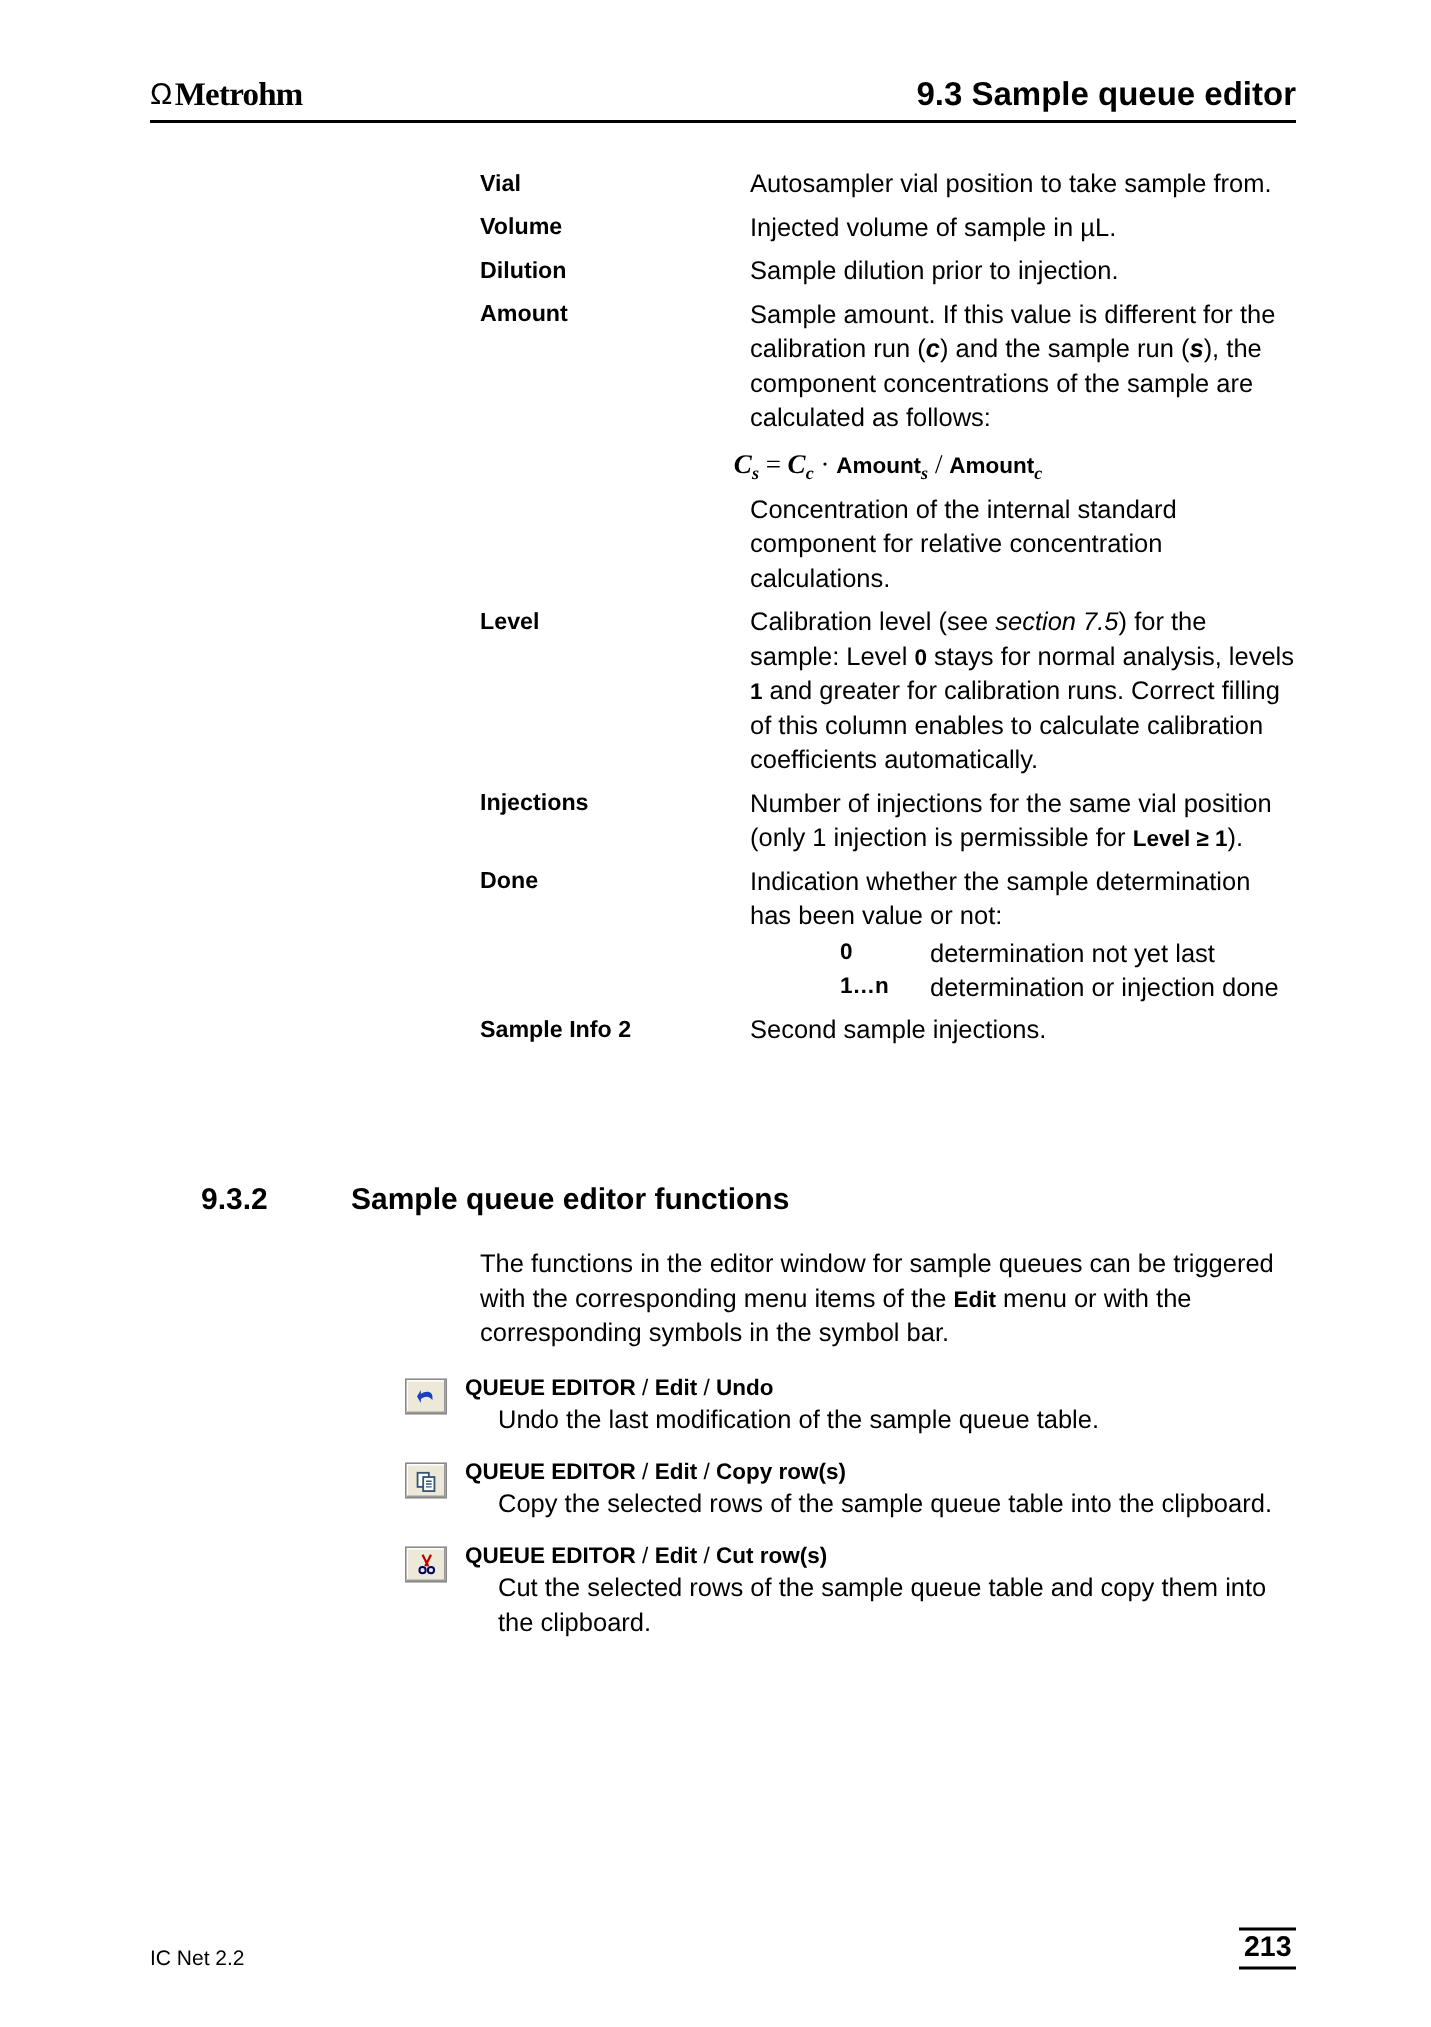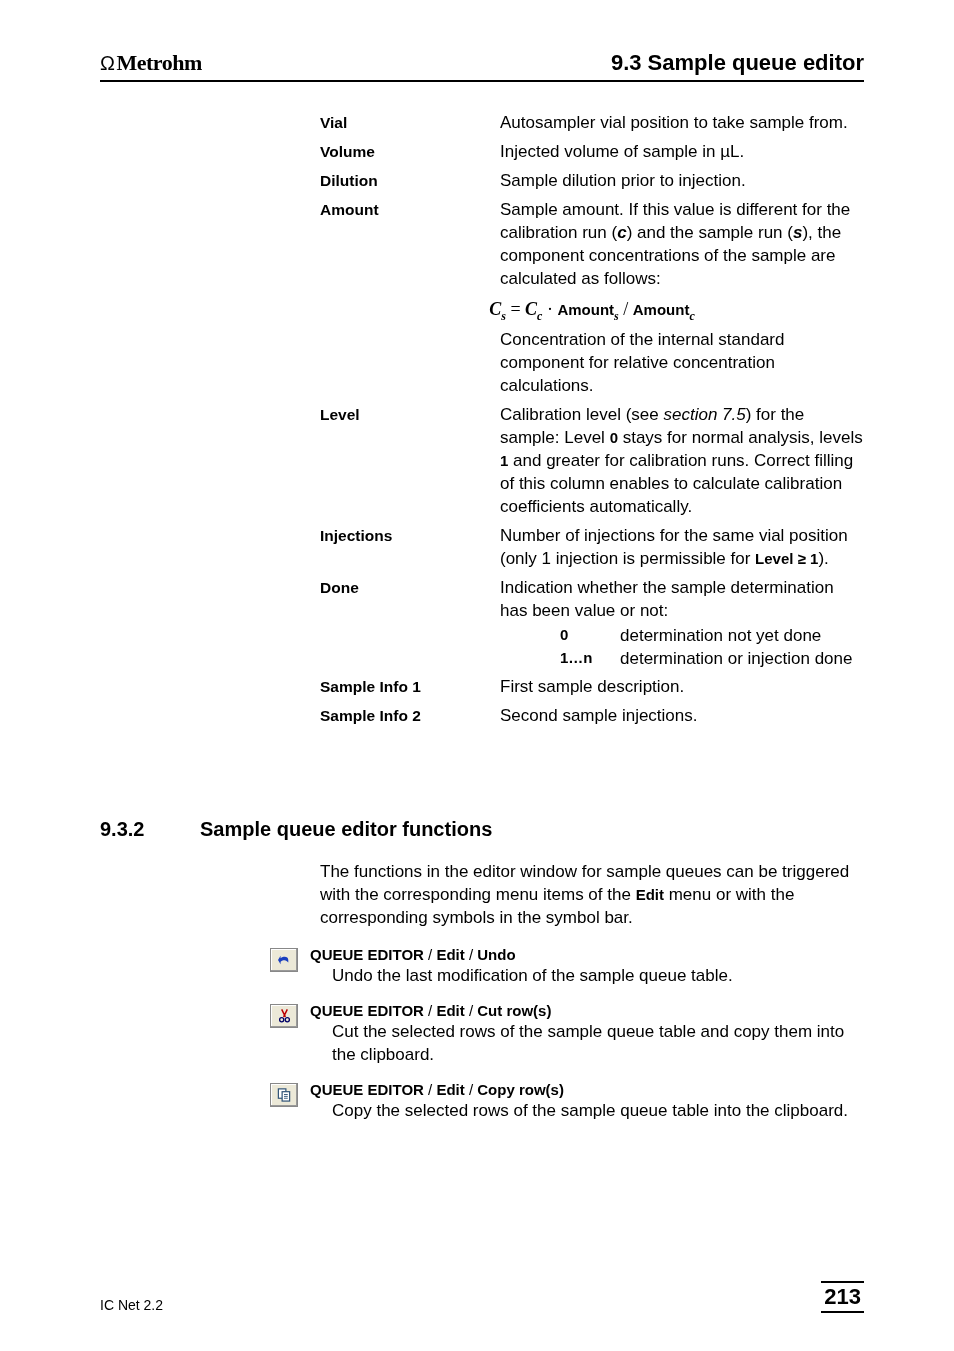--- a/index.html
+++ b/index.html
@@ -82,20 +82,21 @@
   .subtable .sval { flex: 1; }
   .section-num-row {
     display: flex;
     margin-top: 90px;
     margin-bottom: 20px;
   }
   .section-num {
     flex: 0 0 100px;
     font-weight: 900;
     font-size: 20px;
+    margin-left: 34px;
   }
   .section-title {
     font-weight: 900;
     font-size: 20px;
   }
   .section-intro {
     margin-left: 220px;
     font-size: 17px;
     line-height: 1.35;
     margin-bottom: 16px;
@@ -144,21 +145,21 @@
     left: 100px;
     right: 90px;
     bottom: 38px;
     display: flex;
     justify-content: space-between;
     font-size: 14px;
     align-items: flex-end;
   }
   .footer .pg {
     font-weight: bold;
-    font-size: 22px;
+    font-size: 19px;
     border-top: 2px solid #000;
     border-bottom: 2px solid #000;
     padding: 1px 3px;
   }
   .b15 { font-weight: bold; font-size: 15px; }
   .bi { font-weight: bold; font-style: italic;}
   .boldital { font-style: italic; font-weight: bold; }
   .wide-term { flex: 0 0 230px;}
 </style>
 </head>
@@ -227,34 +228,30 @@
       </div>
     </div>
 
     <div class="defrow">
       <div class="defterm">Done</div>
       <div class="defdesc">
         <span>Indication whether the sample determination has been value or not:</span>
         <div class="subtable">
           <div class="srow">
               <div class="skey">0</div>
-              <div class="sval">determination not yet done</div>
+              <div class="sval">determination not yet last</div>
             </div>
           <div class="srow">
               <div class="skey">1…n</div>
               <div class="sval">determination or injection done</div>
             </div>
         </div>
       </div>
     </div>
 
-    <div class="defrow">
-      <div class="defterm">Sample Info 1</div>
-      <div class="defdesc">First sample description.</div>
-    </div>
 
     <div class="defrow">
       <div class="defterm">Sample Info 2</div>
       <div class="defdesc">Second sample injections.</div>
     </div>
 
   </div>
 
   <div class="section-num-row">
     <div class="section-num">9.3.2</div>
@@ -271,38 +268,20 @@
         <svg class="icon-undo" viewBox="0 0 16 14">
             <path d="M3 7 C3 3, 8 2, 12 5 L12 2 L15 7 L12 12 L12 9 C8 6, 5 7, 3 10 Z" fill="#1a3fbf" transform="scale(-1,1) translate(-16,0)"></path>
           </svg>
       </div>
     </div>
     <div class="func-body">
       <div class="func-path">
         <span class="b">QUEUE EDITOR</span> / <span class="b">Edit</span> / <span class="b">Undo</span>
       </div>
       <div class="func-desc">Undo the last modification of the sample queue table.</div>
-    </div>
-  </div>
-
-  <div class="func-block">
-    <div class="func-icon-col">
-      <div class="icon-box">
-        <svg width="15" height="16" viewBox="0 0 16 16">
-            <path d="M5 1 L9 9 M11 1 L7 9" stroke="#b00" stroke-width="1.6" fill="none"></path>
-            <circle cx="5" cy="12" r="2.2" stroke="#006" stroke-width="1.4" fill="none"></circle>
-            <circle cx="11" cy="12" r="2.2" stroke="#006" stroke-width="1.4" fill="none"></circle>
-          </svg>
-      </div>
-    </div>
-    <div class="func-body">
-      <div class="func-path">
-        <span class="b">QUEUE EDITOR</span> / <span class="b">Edit</span> / <span class="b">Cut row(s)</span>
-      </div>
-      <div class="func-desc">Cut the selected rows of the sample queue table and copy them into the clipboard.</div>
     </div>
   </div>
 
   <div class="func-block">
     <div class="func-icon-col">
       <div class="icon-box">
         <svg width="16" height="15" viewBox="0 0 16 16">
             <rect x="2" y="2" width="8" height="10" fill="#fff" stroke="#357" stroke-width="1.3"></rect>
             <rect x="6" y="5" width="8" height="10" fill="#fff" stroke="#357" stroke-width="1.3"></rect>
             <line x1="8" y1="8" x2="12" y2="8" stroke="#357"></line>
@@ -312,18 +291,36 @@
       </div>
     </div>
     <div class="func-body">
       <div class="func-path">
         <span class="b">QUEUE EDITOR</span> / <span class="b">Edit</span> / <span class="b">Copy row(s)</span>
       </div>
       <div class="func-desc">Copy the selected rows of the sample queue table into the clipboard.</div>
     </div>
   </div>
 
+  <div class="func-block">
+    <div class="func-icon-col">
+      <div class="icon-box">
+        <svg width="15" height="16" viewBox="0 0 16 16">
+            <path d="M5 1 L9 9 M11 1 L7 9" stroke="#b00" stroke-width="1.6" fill="none"></path>
+            <circle cx="5" cy="12" r="2.2" stroke="#006" stroke-width="1.4" fill="none"></circle>
+            <circle cx="11" cy="12" r="2.2" stroke="#006" stroke-width="1.4" fill="none"></circle>
+          </svg>
+      </div>
+    </div>
+    <div class="func-body">
+      <div class="func-path">
+        <span class="b">QUEUE EDITOR</span> / <span class="b">Edit</span> / <span class="b">Cut row(s)</span>
+      </div>
+      <div class="func-desc">Cut the selected rows of the sample queue table and copy them into the clipboard.</div>
+    </div>
+  </div>
+
   <div class="footer">
     <div>IC Net 2.2</div>
     <div class="pg">213</div>
   </div>
 
 </div>
 
 </body></html>

